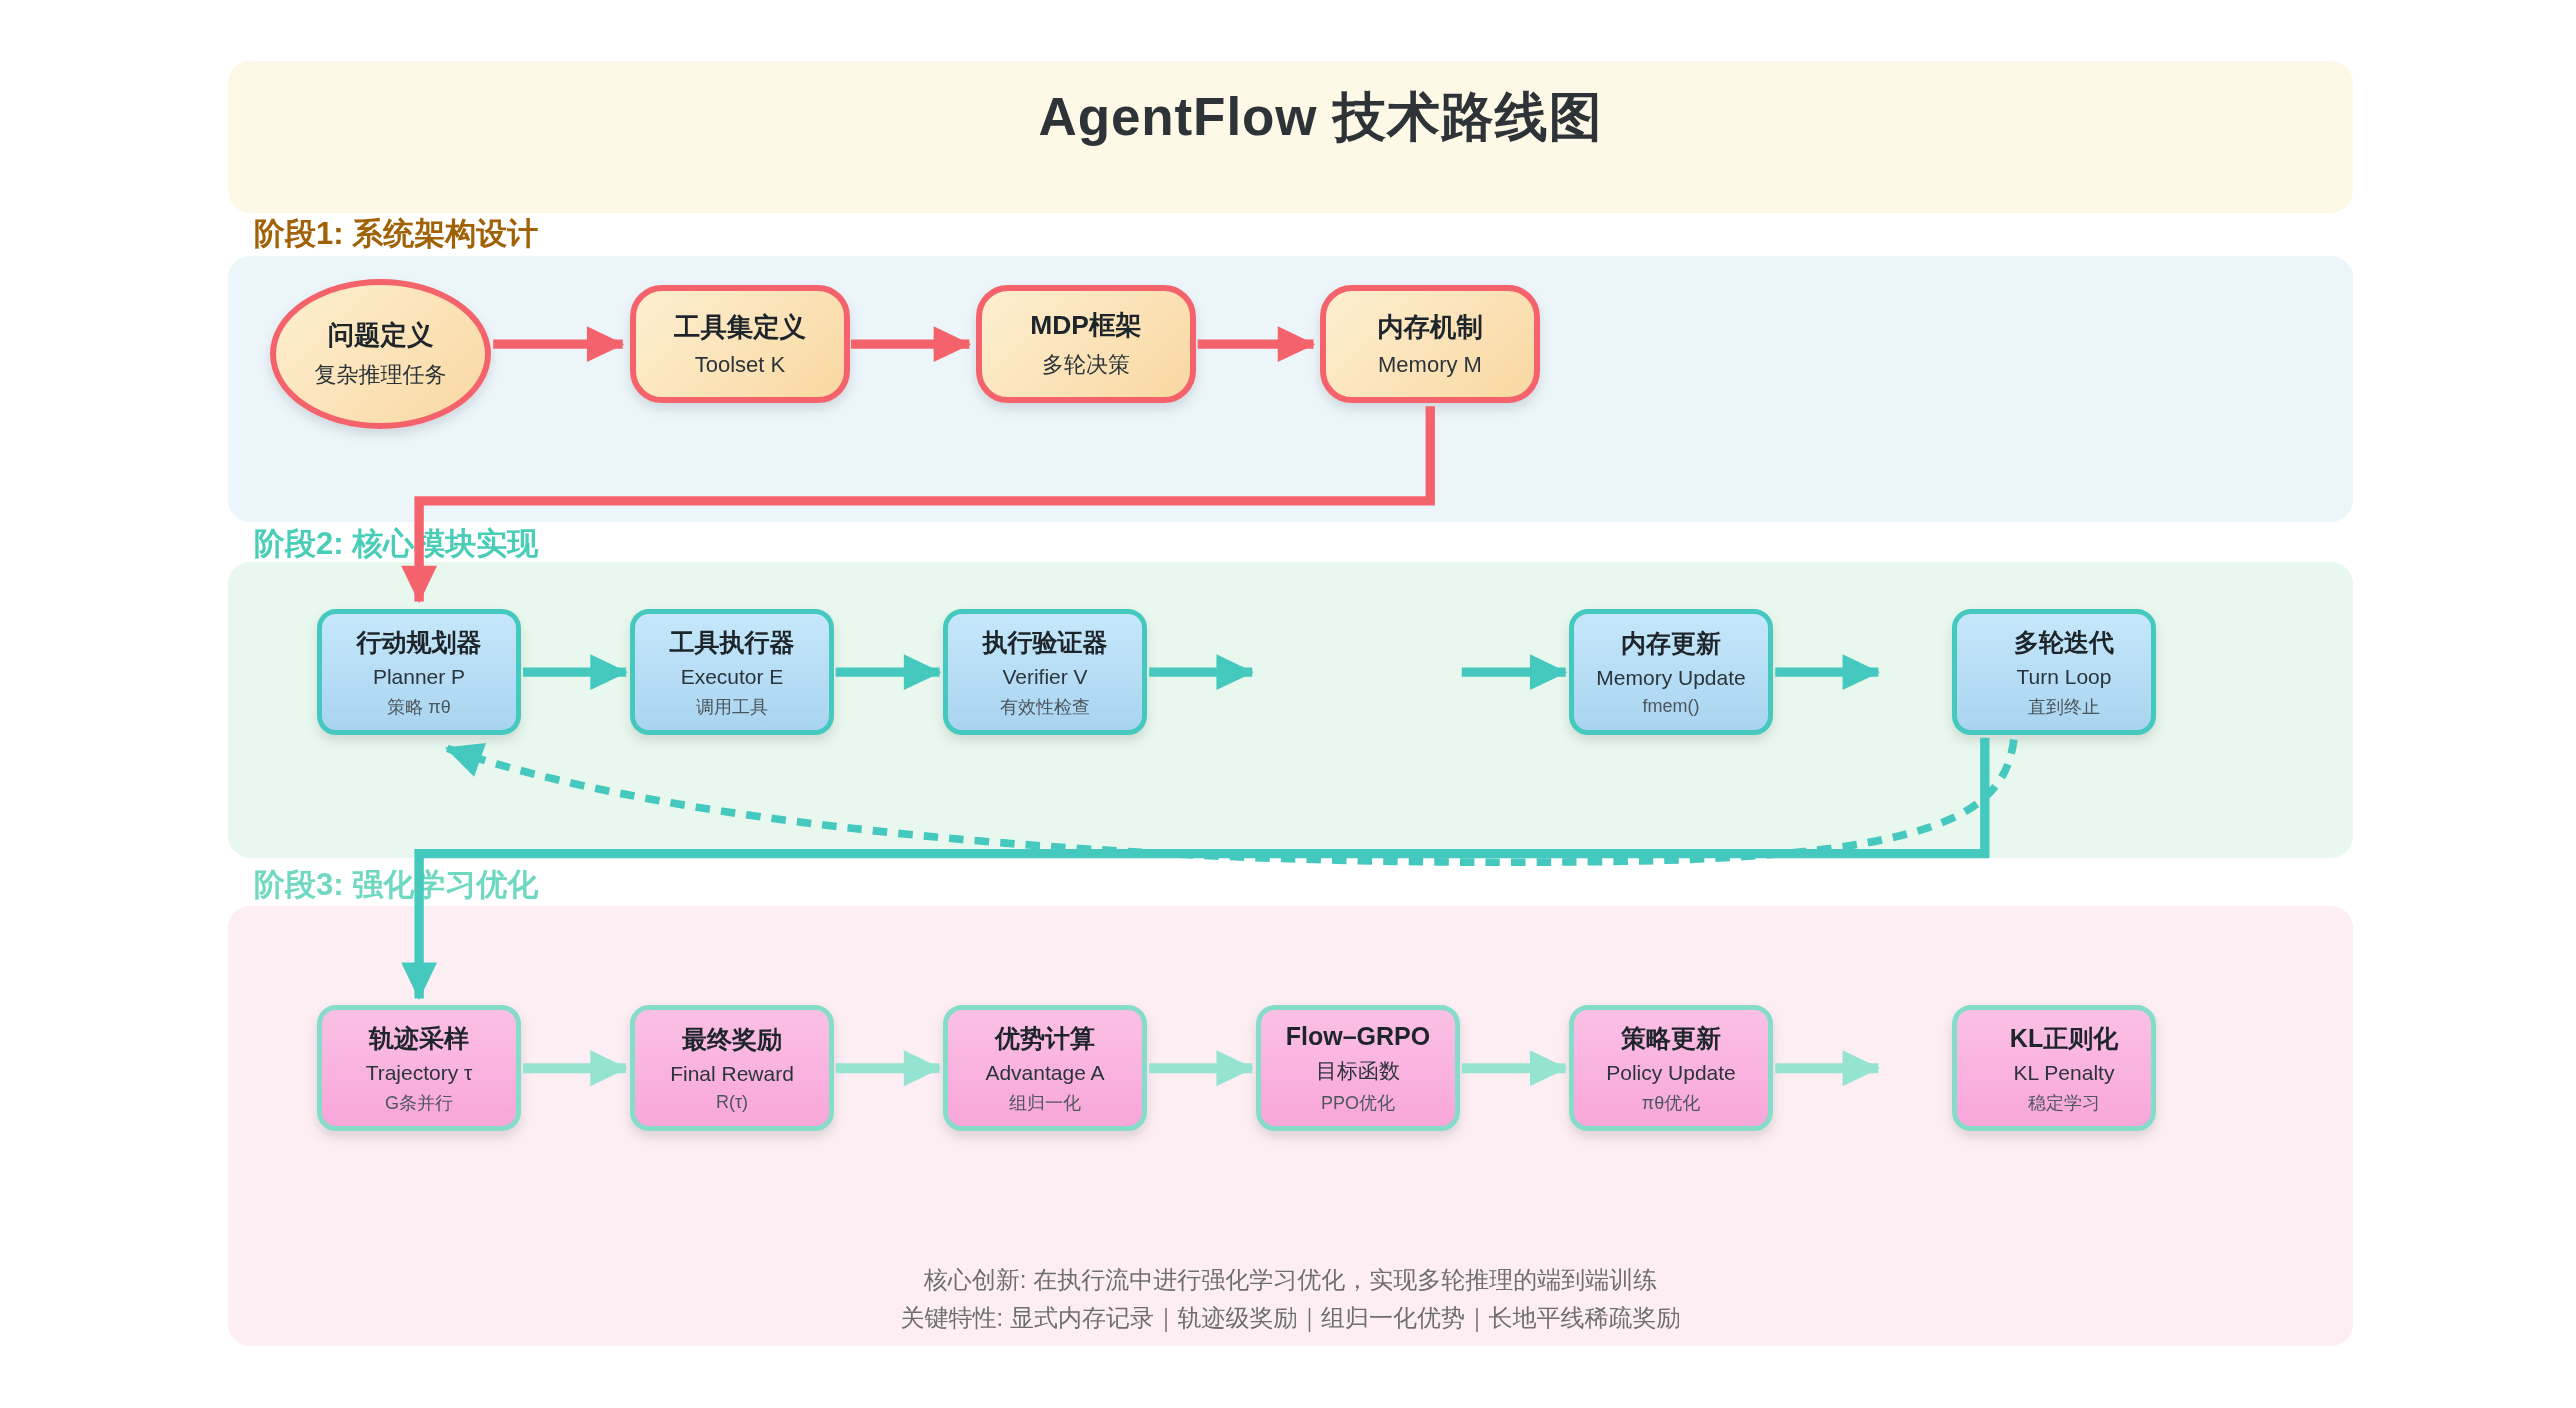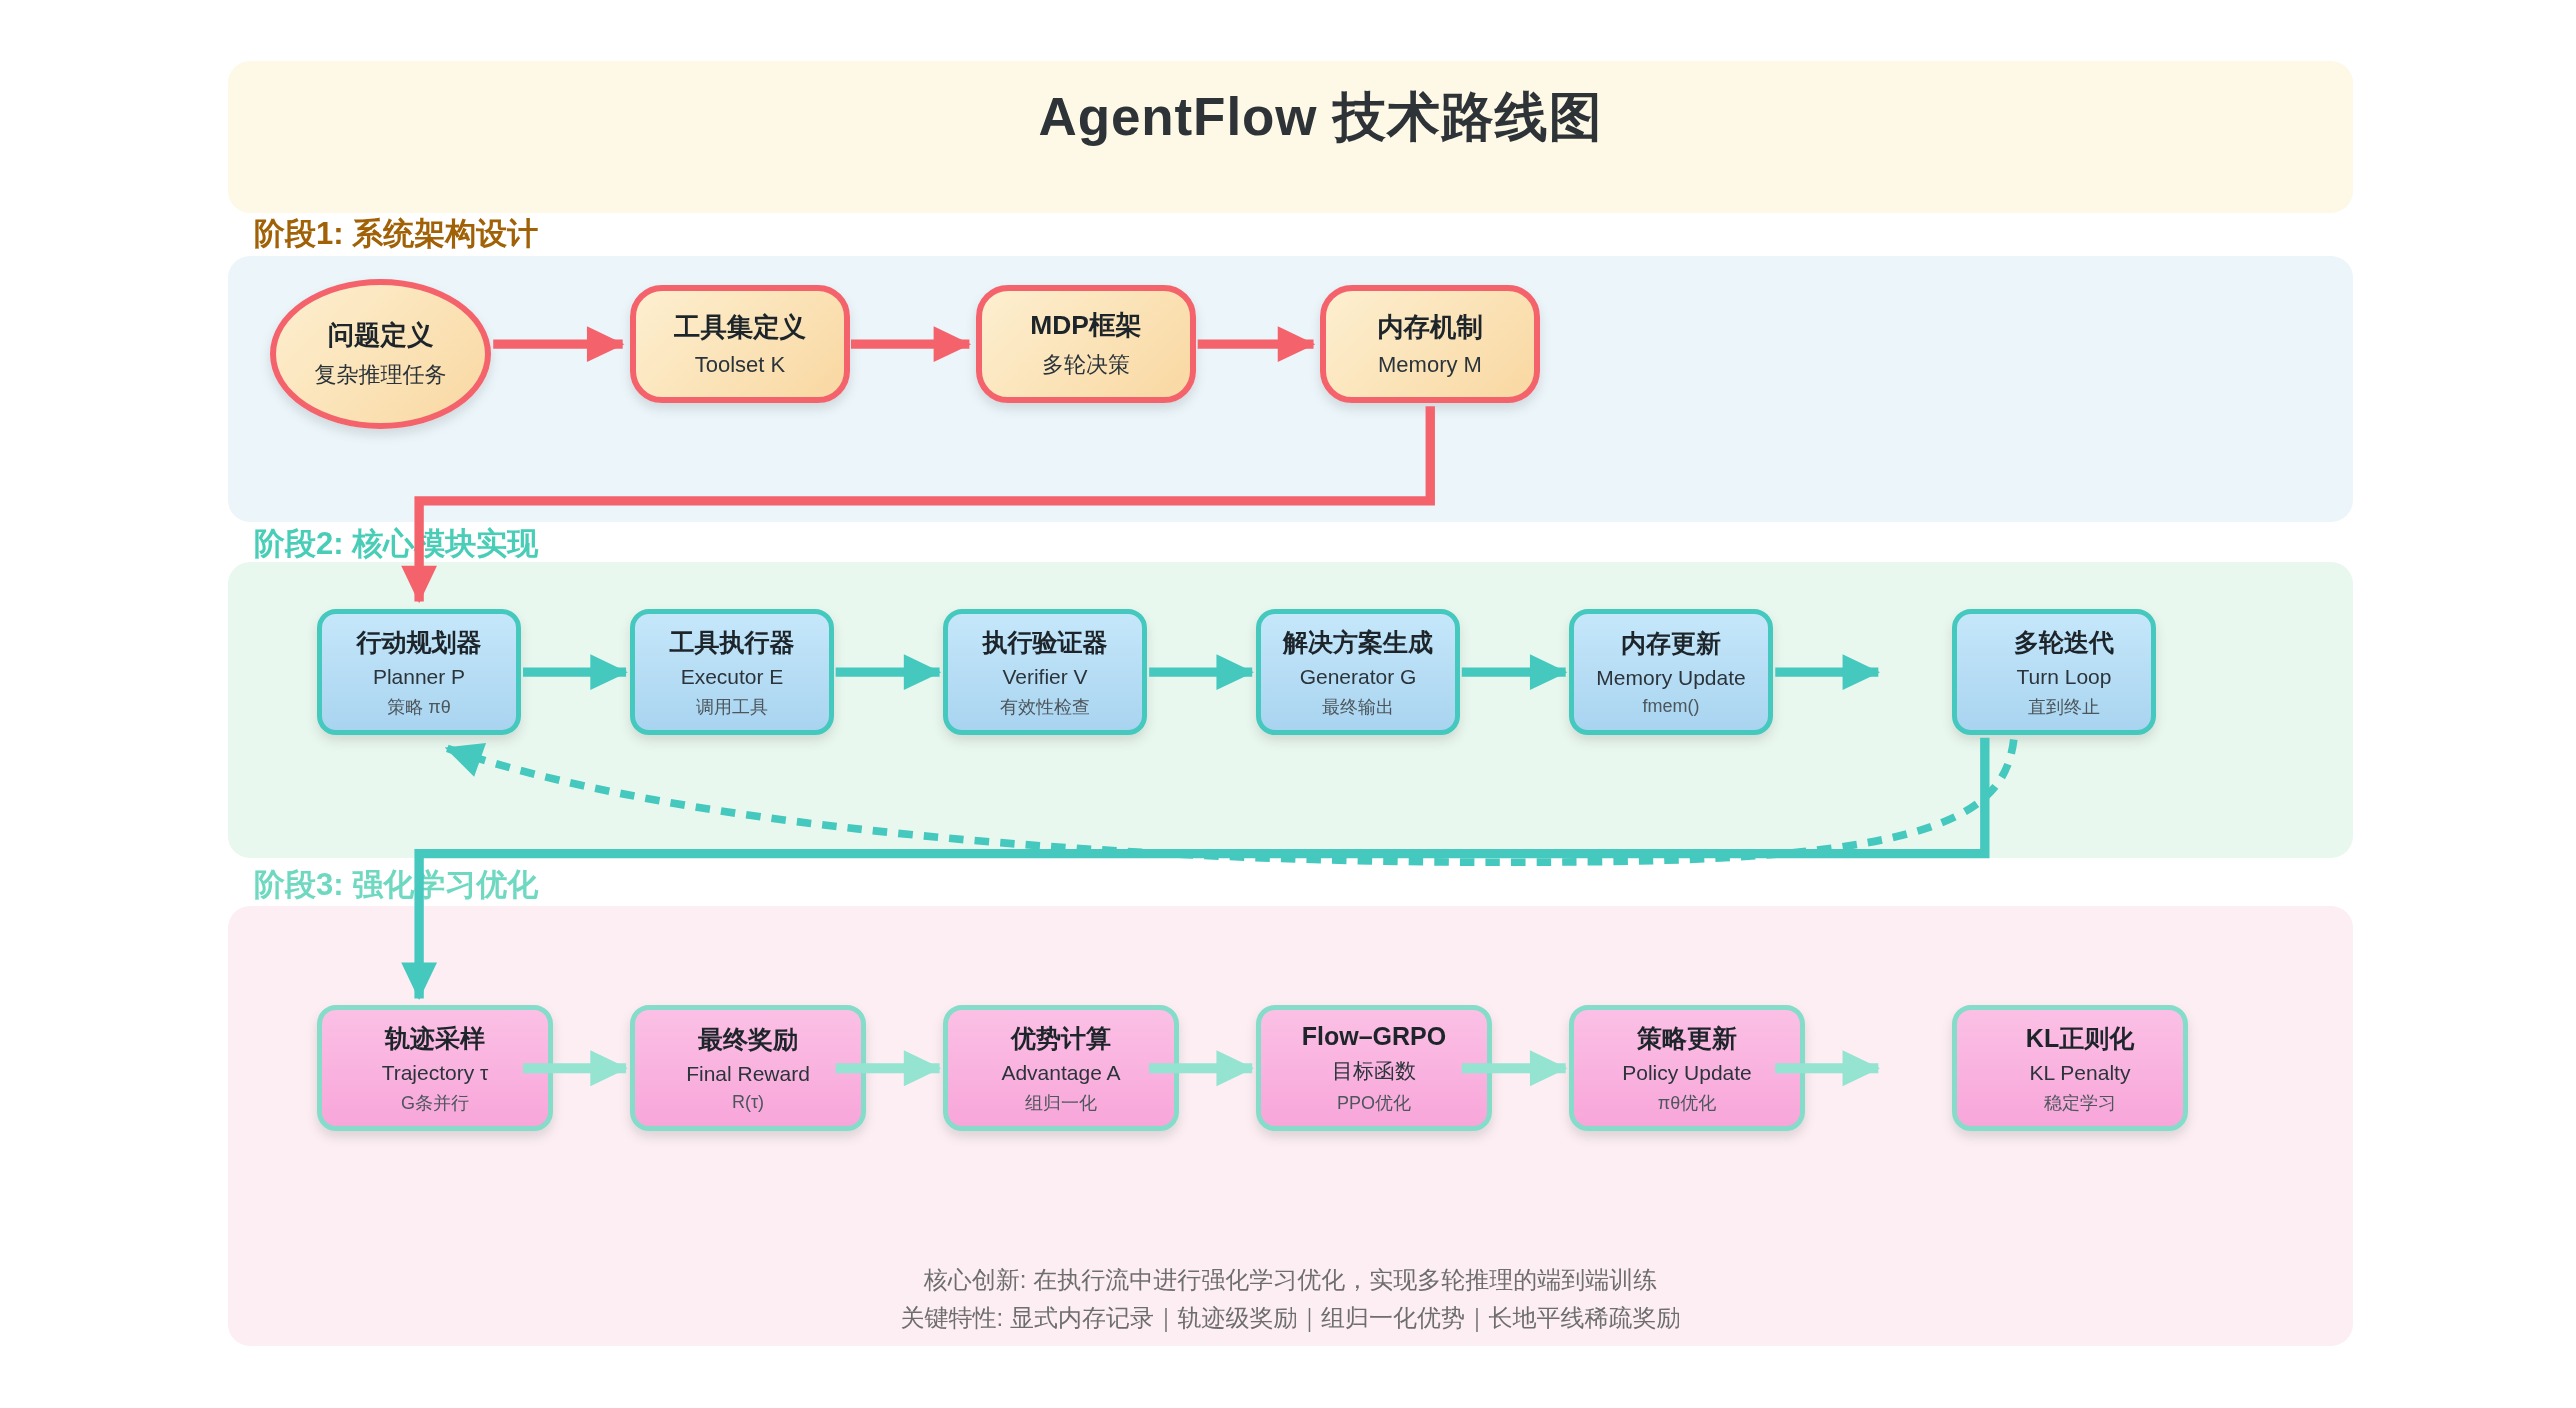--- a/index.html
+++ b/index.html
@@ -39,21 +39,21 @@
   .ellipse{left:270px;top:279px;width:221px;height:150px;border:6px solid #F4636C;border-radius:50%;
     background:linear-gradient(135deg,#FDEFD0 0%,#F9D8A2 100%);}
   .x-toolset{left:630px;}
   .x-mdp{left:976px;}
   .x-memory{left:1320px;}
 
   
   .p2box{top:609px;width:204px;height:126px;border:5.1px solid #45C8BE;border-radius:19px;
     background:linear-gradient(180deg,#C5E7FA 0%,#A9D4F0 100%);}
   
-  .p3box{top:1005px;width:236px;height:126px;border:5.1px solid #84DCC9;border-radius:19px;
+  .p3box{top:1005px;width:204px;height:126px;border:5.1px solid #84DCC9;border-radius:19px;
     background:linear-gradient(180deg,#FBC0E5 0%,#F8A6DA 100%);text-align:center;}
   .p2box .t,.p3box .t{font-size:25px;margin-bottom:6px;}
   .p2box .s,.p3box .s{font-size:21px;margin-bottom:6px;}
   .p2box .n,.p3box .n{font-size:18px;}
   .c1{left:317px;} .c2{left:630px;} .c3{left:943px;} .c4{left:1256px;} .c5{left:1569px;} .c6{left:1952px;padding-left:20px;}
 
   
   #overlay{position:absolute;left:0;top:0;pointer-events:none;}
 
   
@@ -101,25 +101,20 @@
   </div>
   <div class="node p2box c2">
     <div class="t">工具执行器</div>
     <div class="s">Executor E</div>
     <div class="n">调用工具</div>
   </div>
   <div class="node p2box c3">
     <div class="t">执行验证器</div>
     <div class="s">Verifier V</div>
     <div class="n">有效性检查</div>
-  </div>
-  <div class="node p2box c4">
-    <div class="t">解决方案生成</div>
-    <div class="s">Generator G</div>
-    <div class="n">最终输出</div>
   </div>
   <div class="node p2box c5">
     <div class="t">内存更新</div>
     <div class="s">Memory Update</div>
     <div class="n">fmem()</div>
   </div>
   <div class="node p2box c6">
     <div class="t">多轮迭代</div>
     <div class="s">Turn Loop</div>
     <div class="n">直到终止</div>

